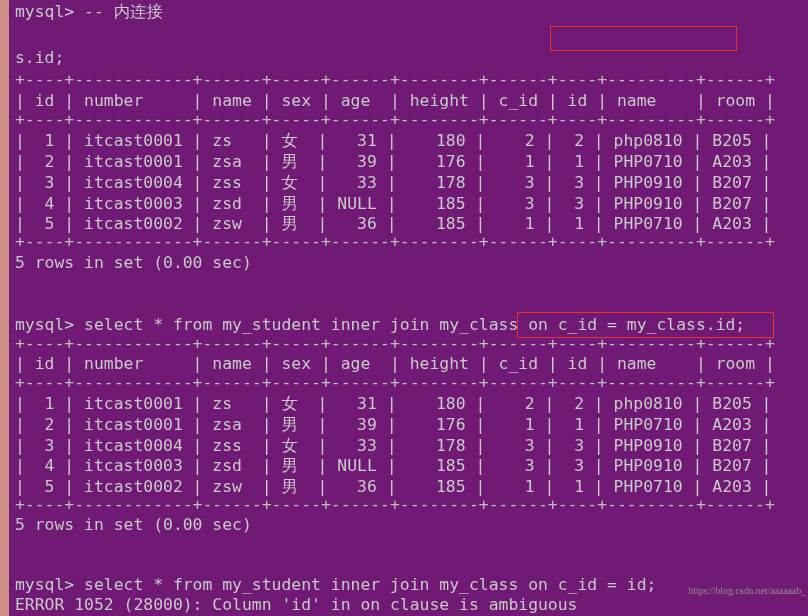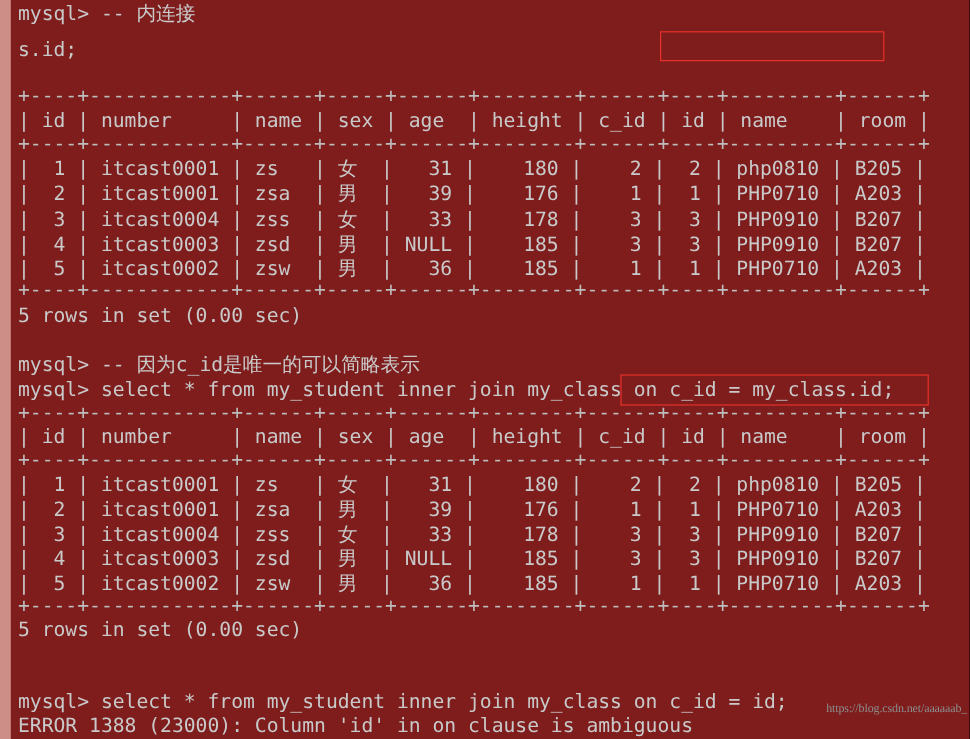--- a/index.html
+++ b/index.html
@@ -4,21 +4,21 @@
 <style>
   html, body {
     margin: 0;
     padding: 0;
     background: #000000;
   }
   #screen {
     position: relative;
     width: 808px;
     height: 616px;
-    background: #7f1d1d;
+    background: #701a75;
     overflow: hidden;
     font-family: "DejaVu Sans Mono", "Liberation Mono", monospace;
   }
   
   #left-bar {
     position: absolute;
     left: 0;
     top: 0;
     width: 9px;
     height: 616px;
@@ -72,47 +72,46 @@
 </head>
 <body>
 
 <div id="screen">
 
   <div id="left-bar"></div>
 
   <div id="terminal">
 
     <div class="line" style="top:2px">mysql&gt; -- 内连接</div>
-    <div class="line" style="top:32px">s.id;</div>
+    <div class="line" style="top:48px">s.id;</div>
     <div class="line sep" style="top:70px">+----+------------+------+-----+------+--------+------+----+---------+------+</div>
     <div class="line" style="top:91px">| id | number     | name | sex | age  | height | c_id | id | name    | room |</div>
     <div class="line sep" style="top:110px">+----+------------+------+-----+------+--------+------+----+---------+------+</div>
     <div class="line" style="top:131px">|  1 | itcast0001 | zs   | 女  |   31 |    180 |    2 |  2 | php0810 | B205 |</div>
     <div class="line" style="top:152px">|  2 | itcast0001 | zsa  | 男  |   39 |    176 |    1 |  1 | PHP0710 | A203 |</div>
     <div class="line" style="top:173px">|  3 | itcast0004 | zss  | 女  |   33 |    178 |    3 |  3 | PHP0910 | B207 |</div>
     <div class="line" style="top:194px">|  4 | itcast0003 | zsd  | 男  | NULL |    185 |    3 |  3 | PHP0910 | B207 |</div>
     <div class="line" style="top:214px">|  5 | itcast0002 | zsw  | 男  |   36 |    185 |    1 |  1 | PHP0710 | A203 |</div>
     <div class="line sep" style="top:232px">+----+------------+------+-----+------+--------+------+----+---------+------+</div>
     <div class="line" style="top:253px">5 rows in set (0.00 sec)</div>
     <div class="line" style="top:274px"></div>
-    <div class="line" style="top:294px">mysql&gt; -- 因为c_id是唯一的可以简略表示</div>
     <div class="line" style="top:315px">mysql&gt; select * from my_student inner join my_class on c_id = my_class.id;</div>
     <div class="line sep" style="top:334px">+----+------------+------+-----+------+--------+------+----+---------+------+</div>
     <div class="line" style="top:354px">| id | number     | name | sex | age  | height | c_id | id | name    | room |</div>
     <div class="line sep" style="top:373px">+----+------------+------+-----+------+--------+------+----+---------+------+</div>
     <div class="line" style="top:394px">|  1 | itcast0001 | zs   | 女  |   31 |    180 |    2 |  2 | php0810 | B205 |</div>
     <div class="line" style="top:415px">|  2 | itcast0001 | zsa  | 男  |   39 |    176 |    1 |  1 | PHP0710 | A203 |</div>
     <div class="line" style="top:436px">|  3 | itcast0004 | zss  | 女  |   33 |    178 |    3 |  3 | PHP0910 | B207 |</div>
     <div class="line" style="top:456px">|  4 | itcast0003 | zsd  | 男  | NULL |    185 |    3 |  3 | PHP0910 | B207 |</div>
     <div class="line" style="top:477px">|  5 | itcast0002 | zsw  | 男  |   36 |    185 |    1 |  1 | PHP0710 | A203 |</div>
     <div class="line sep" style="top:495px">+----+------------+------+-----+------+--------+------+----+---------+------+</div>
     <div class="line" style="top:515px">5 rows in set (0.00 sec)</div>
     <div class="line" style="top:535px"></div>
     <div class="line" style="top:575px">mysql&gt; select * from my_student inner join my_class on c_id = id;</div>
-    <div class="line" style="top:595px">ERROR 1388 (23000): Column 'id' in on clause is ambiguous</div>
+    <div class="line" style="top:595px">ERROR 1052 (28000): Column 'id' in on clause is ambiguous</div>
 
   </div>
 
   <div class="redbox" style="left:550px; top:26px; width:187px; height:25px;"></div>
 
   <div class="redbox" style="left:517px; top:312px; width:257px; height:26px;"></div>
 
   <div id="watermark">https://blog.csdn.net/aaaaaab_</div>
 
 </div>

